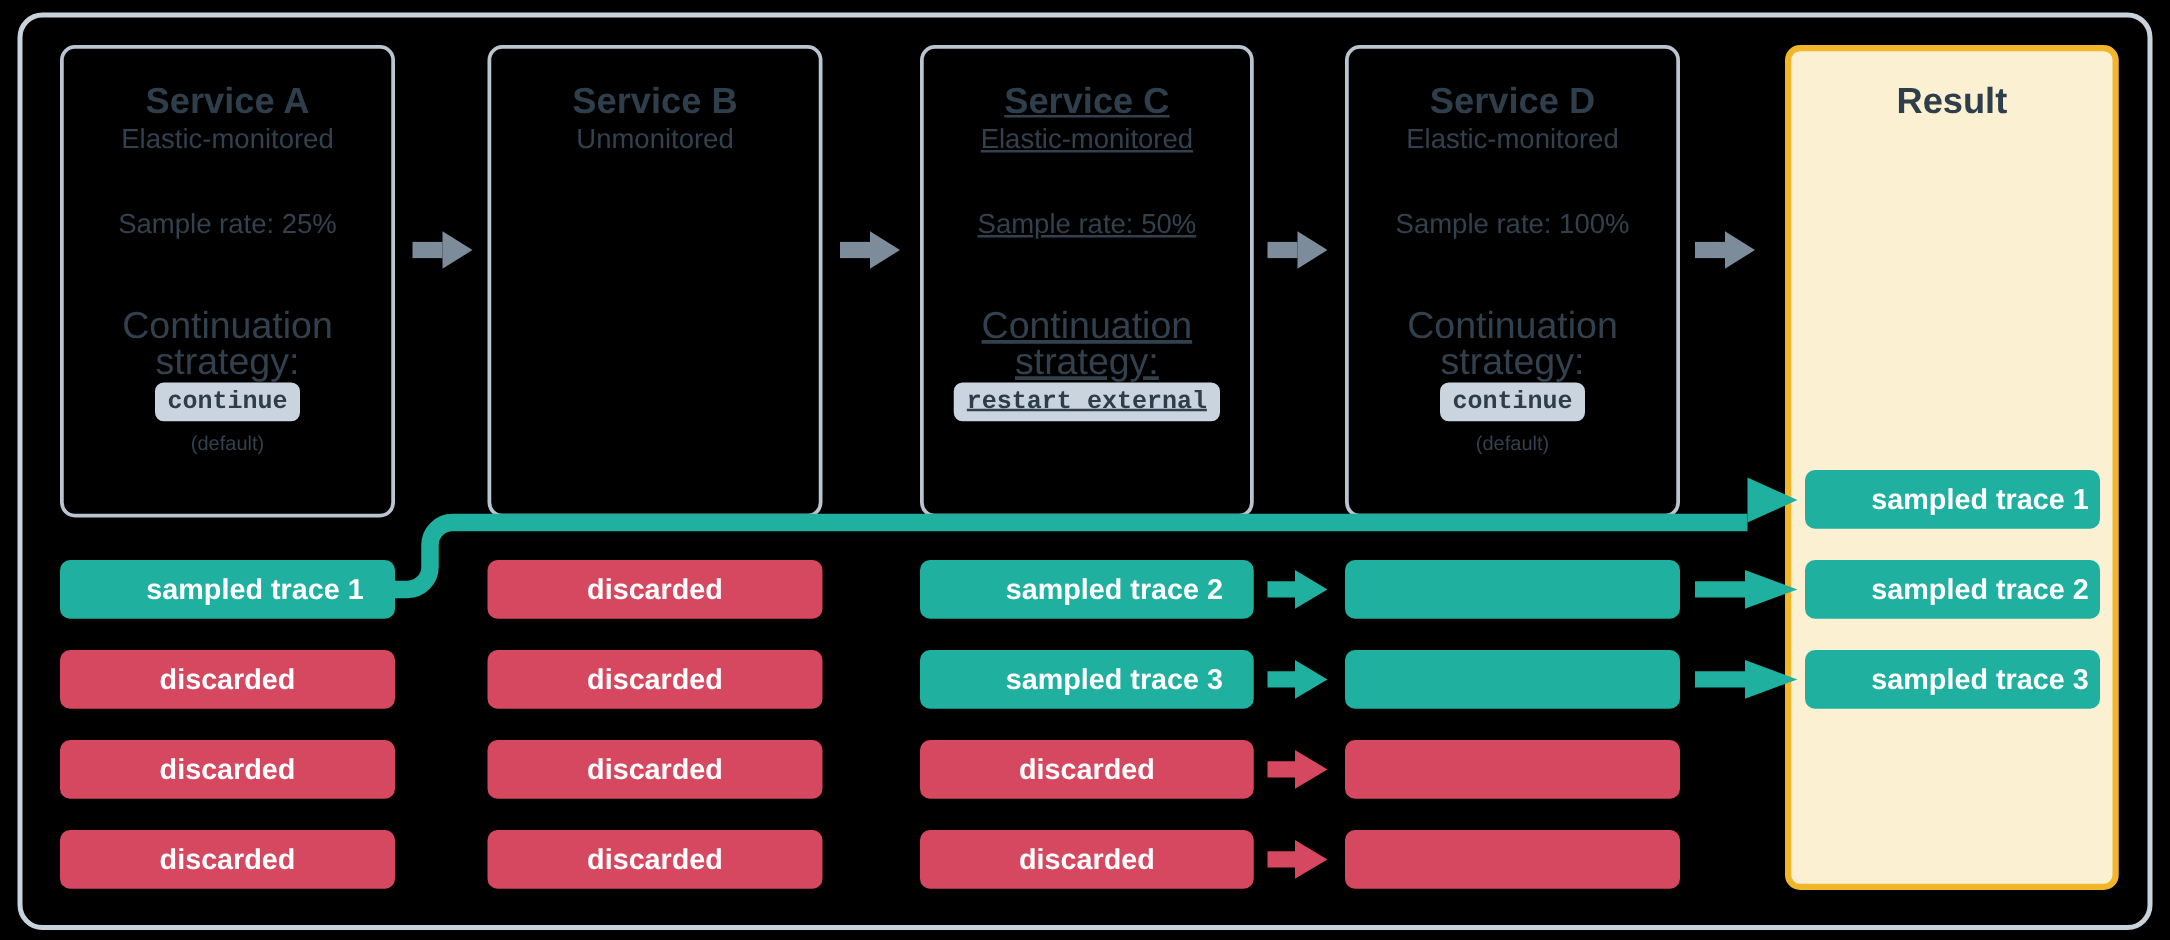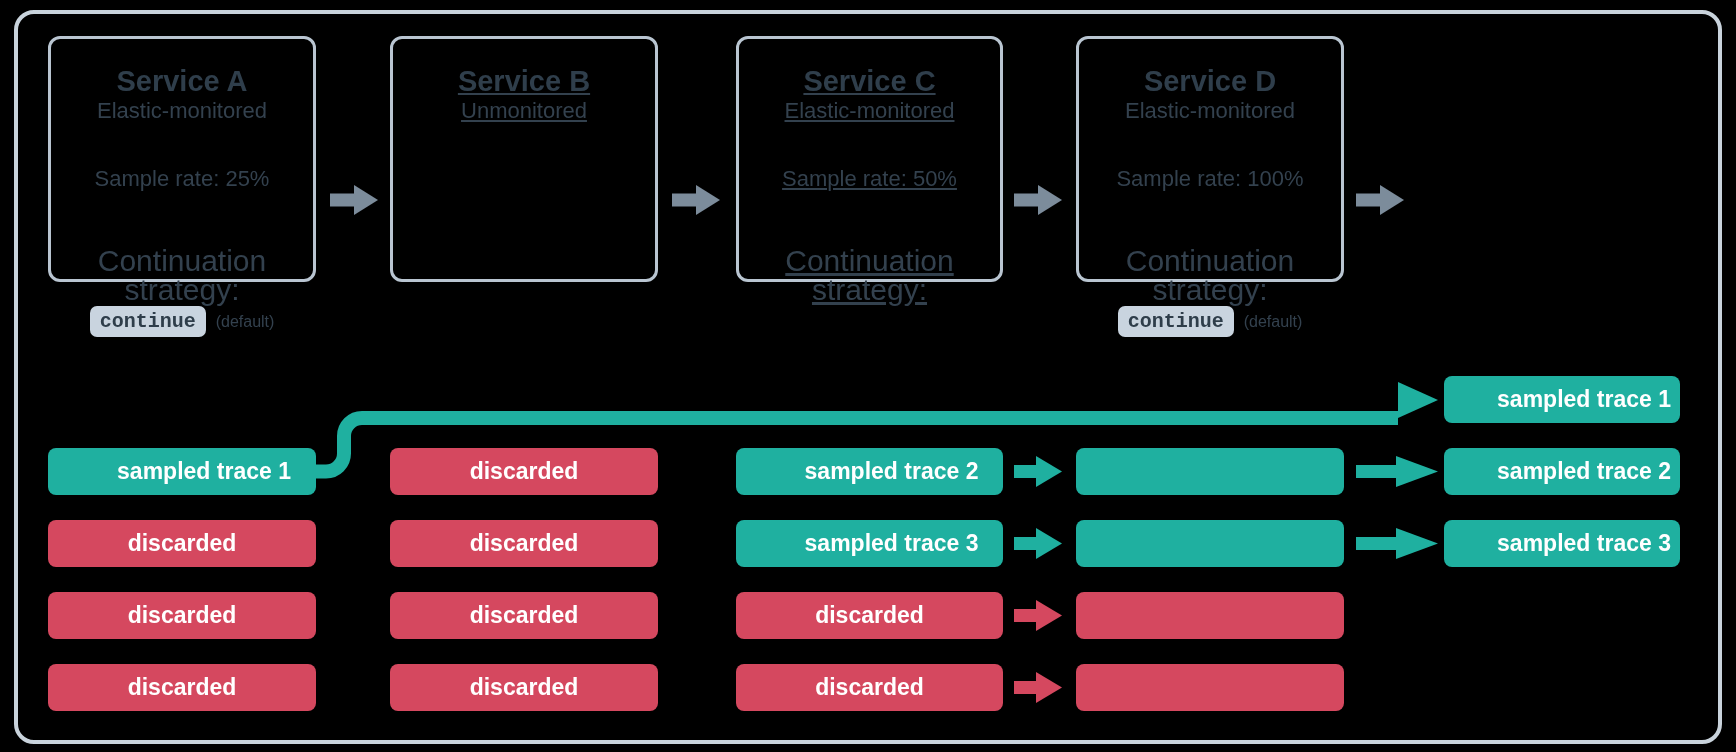--- a/index.html
+++ b/index.html
@@ -1,27 +1,27 @@
 <!DOCTYPE html>
 <html style="--background: #000000; --frame-border: #C9D3DC; --box-border: #B9C5D1; --title-text: #2F3E4B; --text-dark: #33414E; --chip-bg: #C9D4DF; --chip-text: #2E3D4A; --gray-arrow: #7C8C9B; --sampled: #1FB0A0; --discarded: #D5485F; --result-bg: #FBF1D2; --result-border: #F2B62B; --pill-text: #FFFFFF;"><head>
 <meta charset="utf-8">
 <style>
   html,body{margin:0;padding:0;background:#000;}
   .canvas{position:relative;width:1736px;height:752px;background:var(--background,#000);
           font-family:"Liberation Sans",sans-serif;overflow:hidden;}
   .frame{position:absolute;left:14px;top:10px;width:1700px;height:726px;
          border:4px solid var(--frame-border,#C9D3DC);border-radius:20px;}
-  .service-box{position:absolute;top:36px;height:246px;border:3px solid var(--box-border,#B9C5D1);
+  .service-box{position:absolute;top:36px;height:378px;border:3px solid var(--box-border,#B9C5D1);
          border-radius:12px;box-sizing:border-box;display:flex;flex-direction:column;align-items:center;
          color:var(--text-dark,#33414E);text-align:center;}
   .service-title{margin-top:26px;font-size:29px;font-weight:700;color:var(--title-text,#2F3E4B);}
   .service-sub{font-size:22px;font-weight:400;}
   .service-rate{margin-top:42px;font-size:22px;font-weight:400;}
   .service-cont{margin-top:54px;font-size:30px;font-weight:400;line-height:29px;white-space:pre-line;}
-  .chip-row{margin-top:2px;display:flex;align-items:center;gap:10px;}
+  .chip-row{margin-top:2px;display:flex;align-items:center;gap:10px;flex-direction:column;}
   .chip{background:var(--chip-bg,#C9D4DF);color:var(--chip-text,#2E3D4A);
         font-family:"Liberation Mono",monospace;font-size:20px;font-weight:700;
         padding:4px 10px;border-radius:7px;}
   .chip-note{font-size:16px;color:var(--text-dark,#33414E);}
   .result-box{position:absolute;left:1428px;top:36px;width:267px;height:676px;box-sizing:border-box;
         background:var(--result-bg,#FBF1D2);border:5px solid var(--result-border,#F2B62B);
         border-radius:12px;display:flex;justify-content:center;}
   .result-title{margin-top:24px;font-size:29px;font-weight:700;color:var(--title-text,#2F3E4B);}
   .pill{position:absolute;height:47px;border-radius:8px;box-sizing:border-box;
         display:flex;align-items:center;justify-content:center;
@@ -41,45 +41,51 @@
     <div class="service-sub">Elastic-monitored</div>
     <div class="service-rate">Sample rate: 25%</div>
     <div class="service-cont">Continuation
 strategy:</div>
     <div class="chip-row">
       <span class="chip">continue</span>
       <span class="chip-note">(default)</span>
     </div>
   </div>
 
-  <div class="service-box" style="left:390px;width:268px;text-decoration:underline;">
+  <div class="service-box" style="left:390px;width:268px;">
     <div class="service-title">Service B</div>
     <div class="service-sub">Unmonitored</div>
   </div>
 
   <div class="service-box" style="left:736px;width:267px;text-decoration:underline;">
     <div class="service-title">Service C</div>
     <div class="service-sub">Elastic-monitored</div>
     <div class="service-rate">Sample rate: 50%</div>
     <div class="service-cont">Continuation
 strategy:</div>
+    <div class="chip-row">
+      <span class="chip">restart_external</span>
+    </div>
   </div>
 
   <div class="service-box" style="left:1076px;width:268px;">
     <div class="service-title">Service D</div>
     <div class="service-sub">Elastic-monitored</div>
     <div class="service-rate">Sample rate: 100%</div>
     <div class="service-cont">Continuation
 strategy:</div>
     <div class="chip-row">
       <span class="chip">continue</span>
       <span class="chip-note">(default)</span>
     </div>
   </div>
 
+  <div class="result-box">
+    <div class="result-title">Result</div>
+  </div>
 
   <div class="pill sampled" style="left:48px;top:448px;width:268px;">sampled trace 1</div>
   <div class="pill discarded" style="left:48px;top:520px;width:268px;">discarded</div>
   <div class="pill discarded" style="left:48px;top:592px;width:268px;">discarded</div>
   <div class="pill discarded" style="left:48px;top:664px;width:268px;">discarded</div>
 
   <div class="pill discarded" style="left:390px;top:448px;width:268px;">discarded</div>
   <div class="pill discarded" style="left:390px;top:520px;width:268px;">discarded</div>
   <div class="pill discarded" style="left:390px;top:592px;width:268px;">discarded</div>
   <div class="pill discarded" style="left:390px;top:664px;width:268px;">discarded</div>

